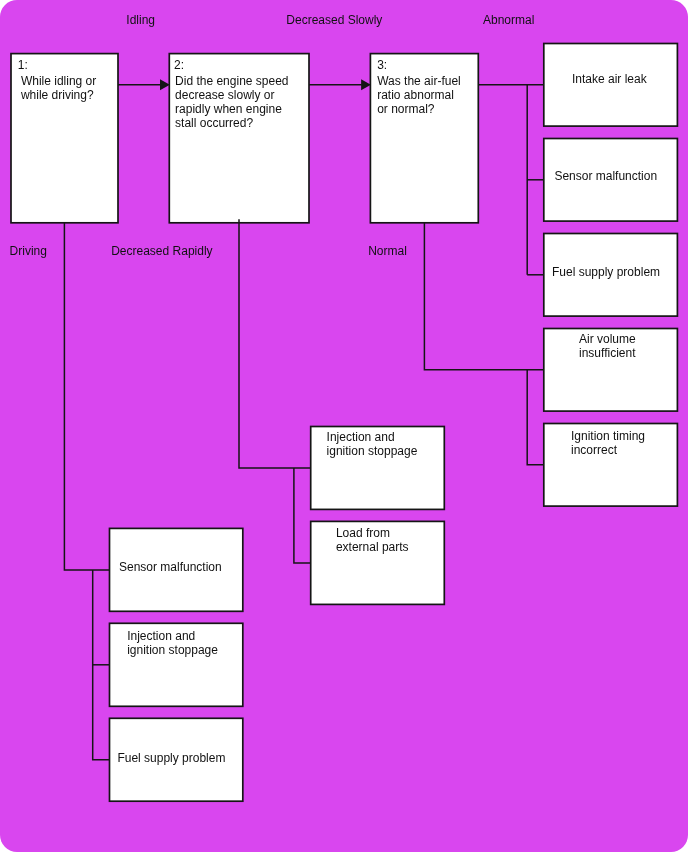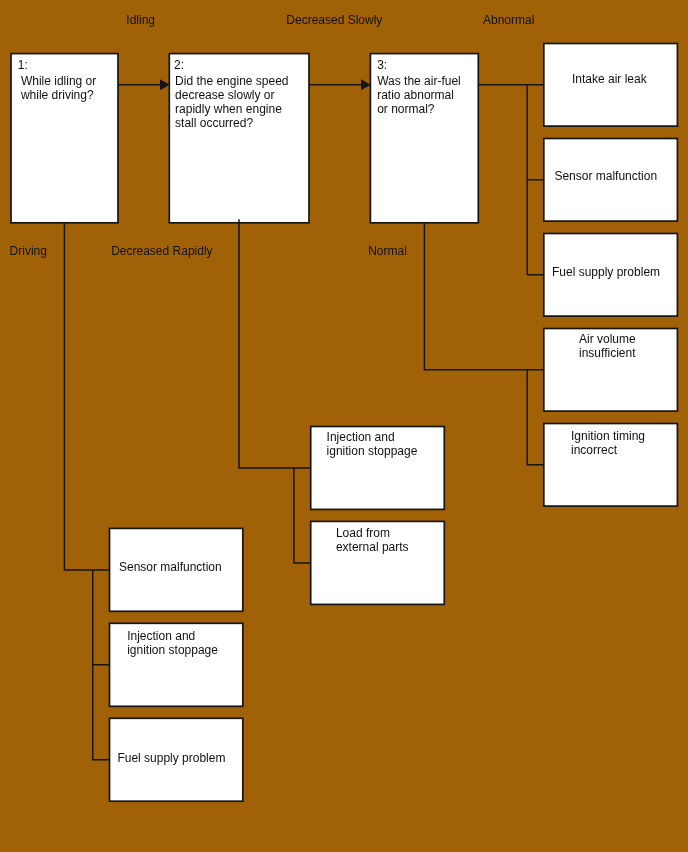--- a/index.html
+++ b/index.html
@@ -1,18 +1,18 @@
 <!DOCTYPE html>
 <html><head>
 <meta charset="utf-8">
 <title>Diagnostic Flow Chart</title>
 <style>
   html,body{margin:0;padding:0;background:#ffffff;}
   body{width:688px;height:852px;overflow:hidden;font-family:"Liberation Sans",sans-serif;}
-  #chart{position:relative;width:688px;height:852px;background:#a16207;}
+  #chart{position:relative;width:688px;height:852px;background:#d946ef;border-radius:17px;}
   svg{position:absolute;left:0;top:0;will-change:transform;}
   .lbl{font-family:"Liberation Sans",sans-serif;font-size:12px;fill:#111111;}
   .bx{fill:#fff;stroke:#151515;stroke-width:1.7;}
   .cn{fill:none;stroke:#151515;stroke-width:1.5;}
   .ar{fill:#151515;stroke:none;}
 </style>
 </head>
 <body>
 
 <div id="chart">

